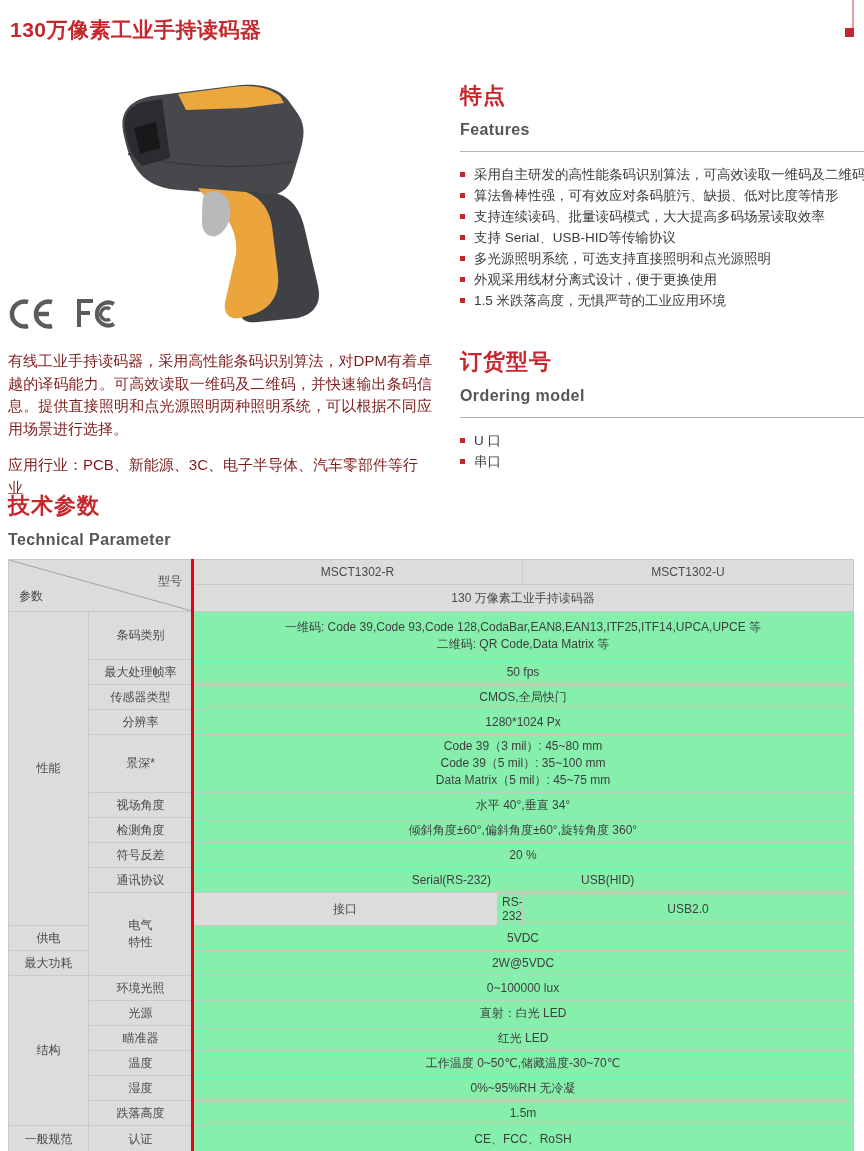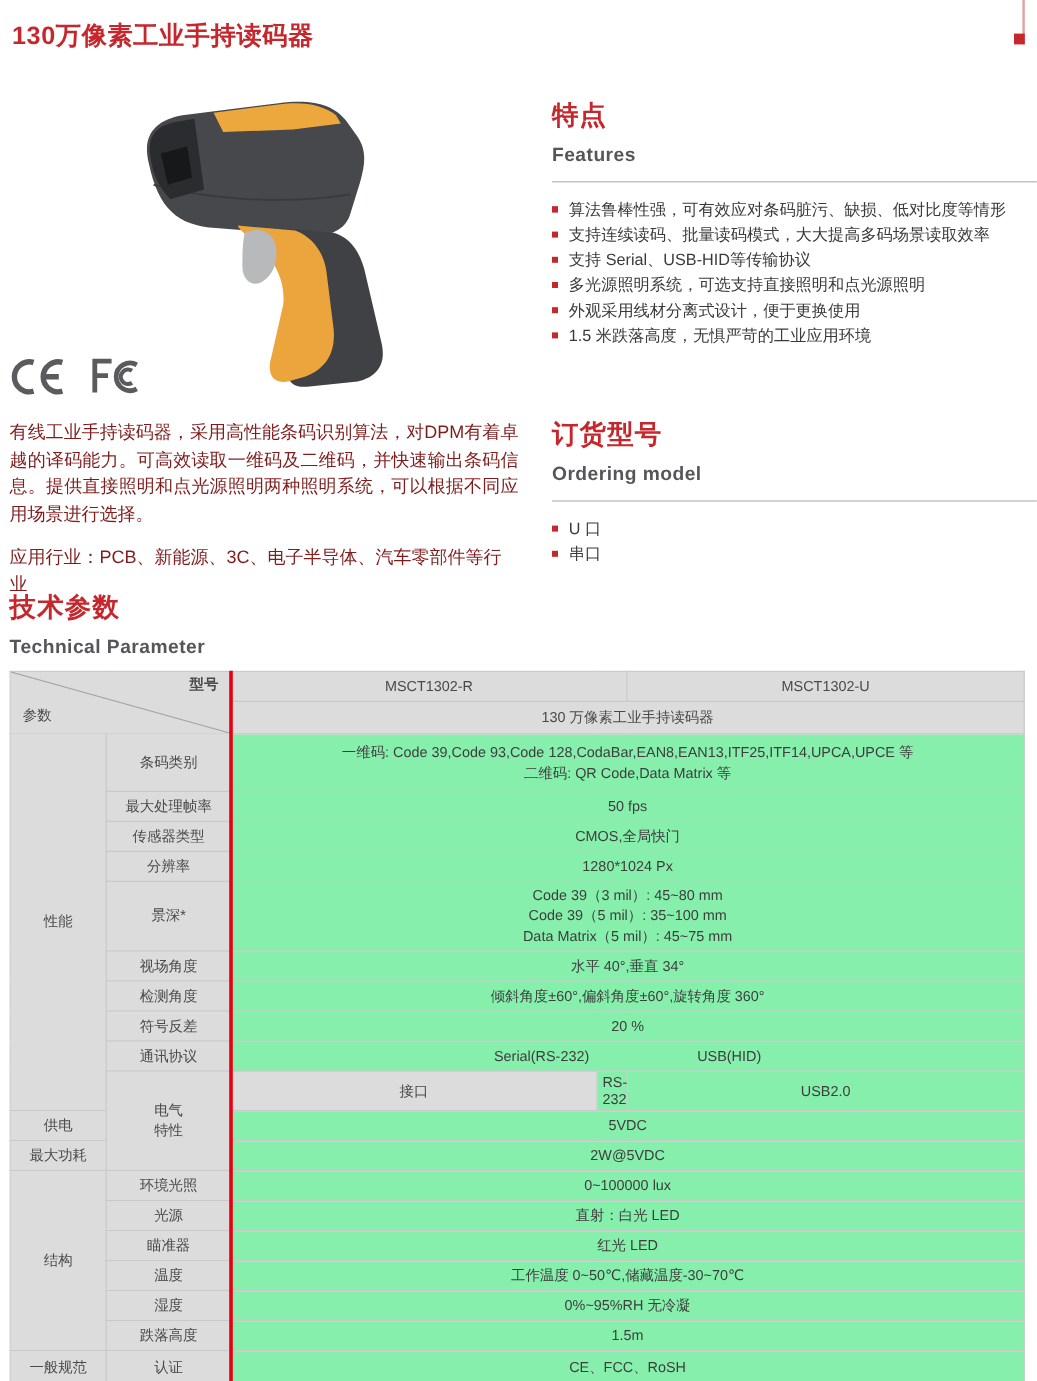--- a/index.html
+++ b/index.html
@@ -42,21 +42,21 @@
   td.g { background:#dcdcdc; color:#4a4a4a; }
   td.v { background:#86efac; }
   .pre { white-space:pre-line; line-height:17px; }
   tr { height:25px; }
   tr.r-h2 { height:27px; }
   tr.r-2l { height:48px; }
   tr.r-3l { height:58px; }
   tr.r-last { height:27px; }
   td.corner { position:relative; padding:0; }
   td.corner .diag { position:absolute; inset:0; width:100%; height:100%; }
-  td.corner .lab-top { position:absolute; top:2px; right:10px;font-weight:bold; }
+  td.corner .lab-top { position:absolute; top:13px; right:10px; }
   td.corner .lab-bottom { position:absolute; bottom:6px; left:10px; }
   .red-divider-line { position:absolute; left:183px; top:0; width:3px; height:100%; background:#e60012; pointer-events:none; }
   .proto-pair { display:flex; justify-content:center; gap:90px; }
 </style>
 </head>
 <body>
 
 <div class="page">
 
   <div class="doc-title">130万像素工业手持读码器</div>
@@ -92,21 +92,21 @@
   <div class="intro">
     <div>有线工业手持读码器，采用高性能条码识别算法，对DPM有着卓越的译码能力。可高效读取一维码及二维码，并快速输出条码信息。提供直接照明和点光源照明两种照明系统，可以根据不同应用场景进行选择。</div>
     <div class="industries">应用行业：PCB、新能源、3C、电子半导体、汽车零部件等行业</div>
   </div>
 
   <div class="col-right sec-features">
     <div class="h-cn">特点</div>
     <div class="h-en">Features</div>
     <div class="sec-rule"></div>
     <ul class="blist">
-      <li><span class="sq"></span></li>
+      <li><span class="sq"></span><span>采用自主研发的高性能条码识别算法，可高效读取一维码及二维码</span></li>
       <li><span class="sq"></span><span>算法鲁棒性强，可有效应对条码脏污、缺损、低对比度等情形</span></li>
       <li><span class="sq"></span><span>支持连续读码、批量读码模式，大大提高多码场景读取效率</span></li>
       <li><span class="sq"></span><span>支持 Serial、USB-HID等传输协议</span></li>
       <li><span class="sq"></span><span>多光源照明系统，可选支持直接照明和点光源照明</span></li>
       <li><span class="sq"></span><span>外观采用线材分离式设计，便于更换使用</span></li>
       <li><span class="sq"></span><span>1.5 米跌落高度，无惧严苛的工业应用环境</span></li>
     </ul>
   </div>
 
   <div class="col-right sec-ordering">

